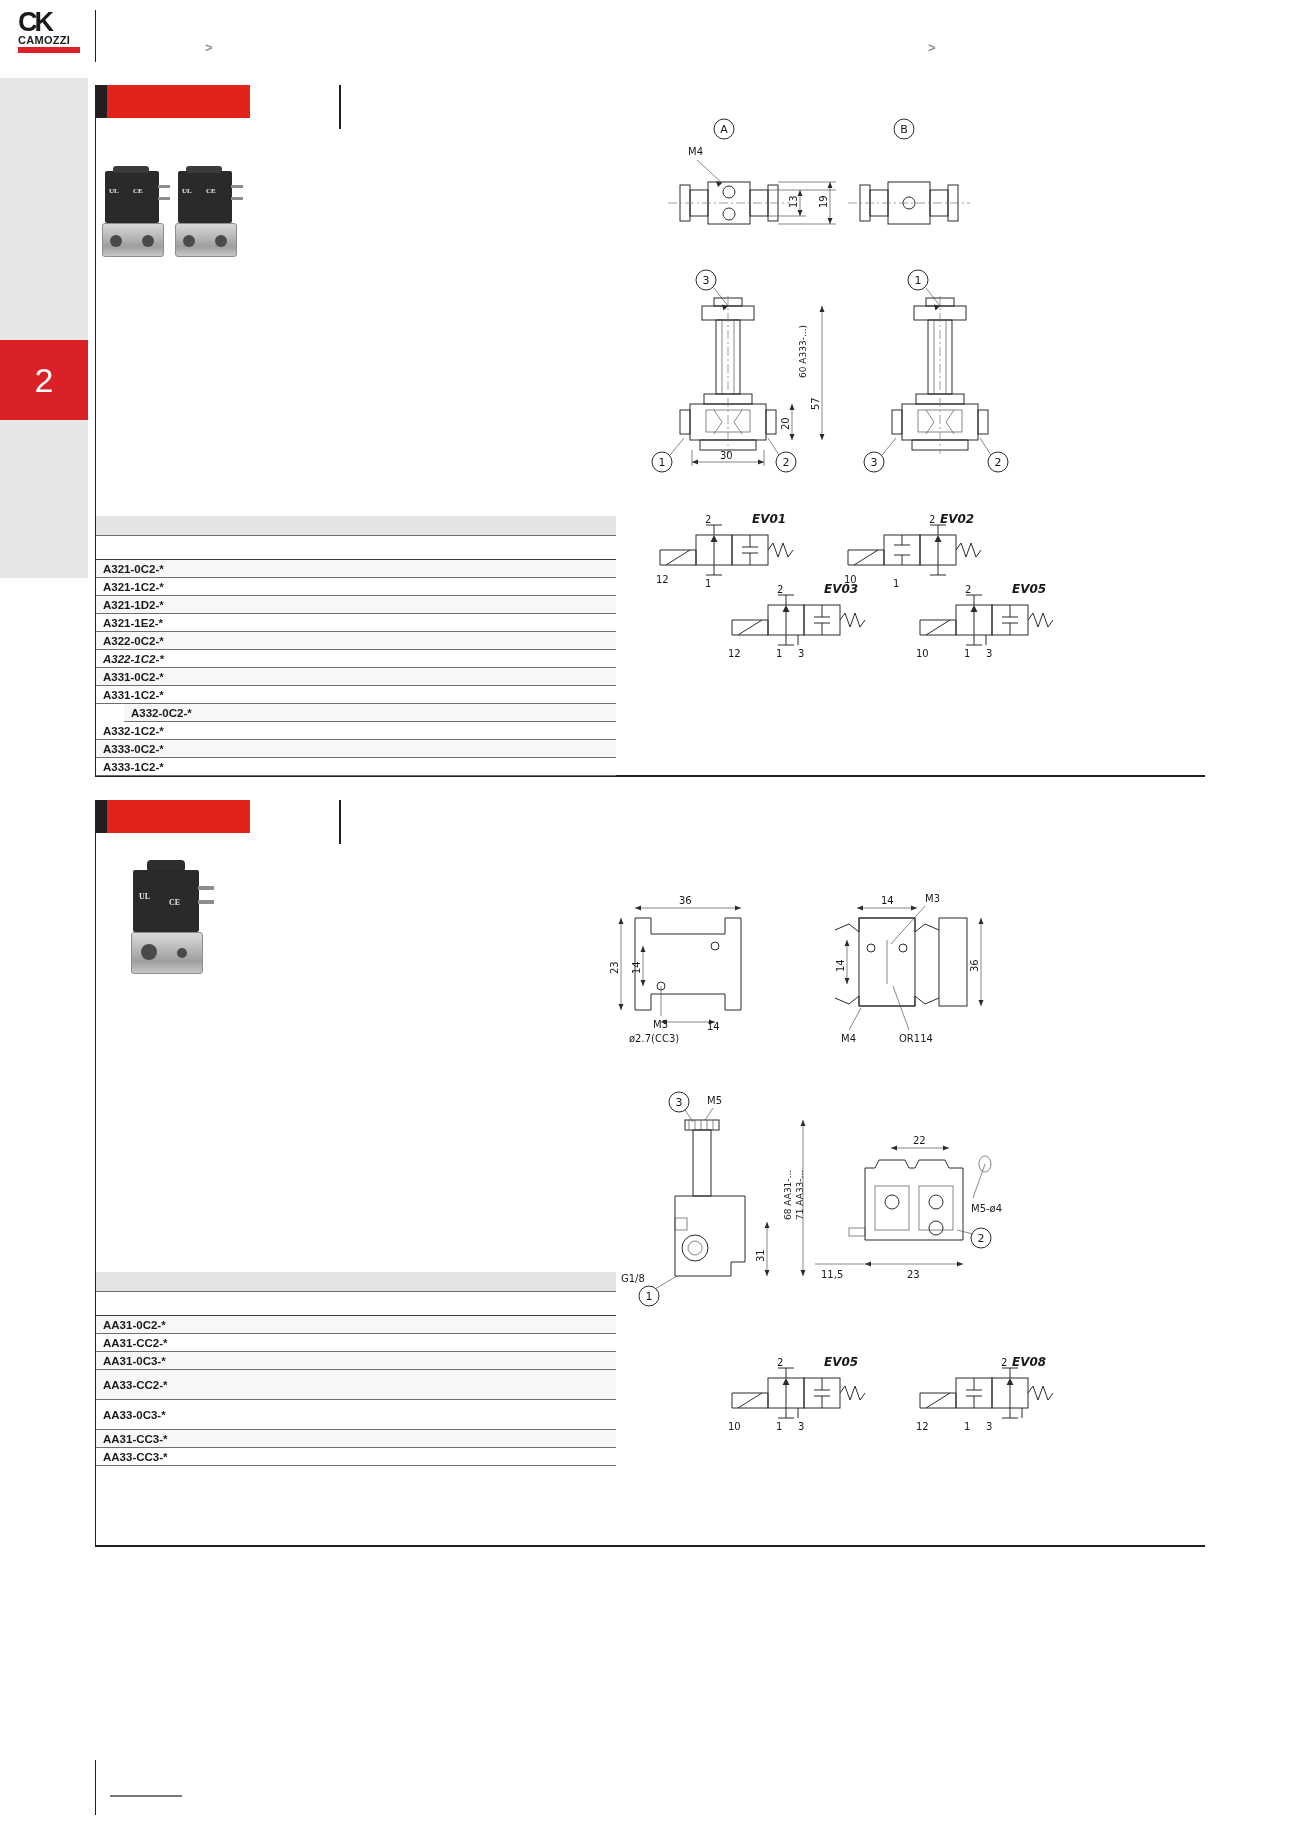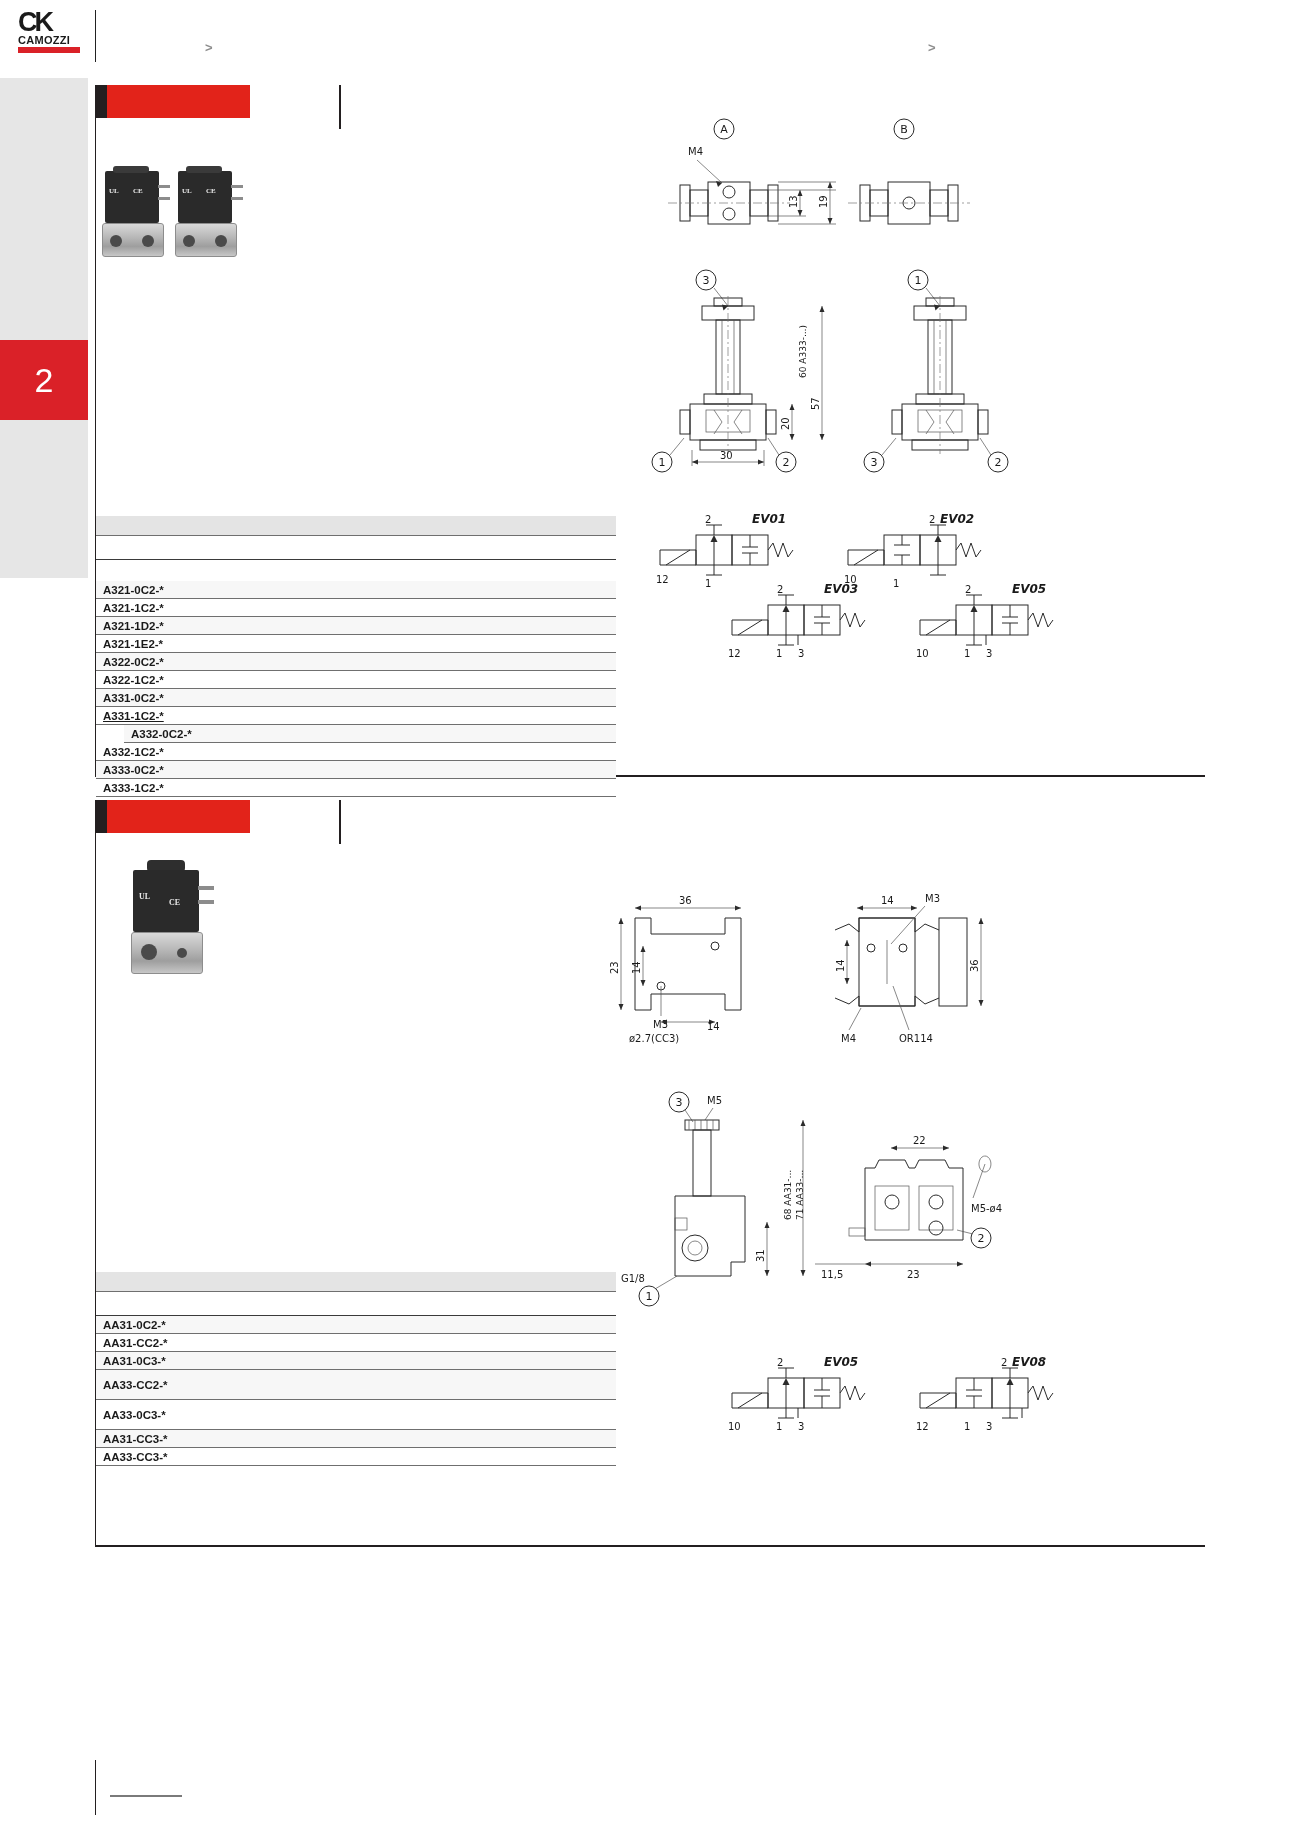--- a/index.html
+++ b/index.html
@@ -143,42 +143,42 @@
     <div class="mark-ul" style="left:106px; top:22px;">CE</div>
     <div class="body-metal" style="left:75px; top:58px; width:62px; height:34px; border-radius:3px;"></div>
     <div class="port-hole" style="left:83px; top:70px; width:12px; height:12px;"></div>
     <div class="port-hole" style="left:115px; top:70px; width:12px; height:12px;"></div>
   </div>
 
   <div class="tbl" style="left:96px; top:516px; width:520px;">
     <div class="grey-head" style="height:20px; border-bottom:1px solid #6f6f6f;"></div>
     <div class="subhead" style="height:24px; border-bottom:1px solid #3a3a3a;"></div>
     <div id="tbl1-rows">
-        <div class="tbl-row alt" style="height: 18px; margin-top: 21px;">
+        <div class="tbl-row alt" style="height: 18px;">
           <span>A321-0C2-*</span>
         </div>
         <div class="tbl-row" style="height: 18px;">
           <span>A321-1C2-*</span>
         </div>
         <div class="tbl-row alt" style="height: 18px;">
           <span>A321-1D2-*</span>
         </div>
         <div class="tbl-row" style="height: 18px;">
           <span>A321-1E2-*</span>
         </div>
         <div class="tbl-row alt" style="height: 18px;">
           <span>A322-0C2-*</span>
         </div>
+        <div class="tbl-row" style="height: 18px; font-style: italic;">
+          <span>A322-1C2-*</span>
+        </div>
+        <div class="tbl-row alt" style="height: 18px;">
+          <span>A331-0C2-*</span>
+        </div>
         <div class="tbl-row" style="height: 18px;">
-          <span>A322-1C2-*</span>
-        </div>
-        <div class="tbl-row alt" style="height: 18px;">
-          <span>A331-0C2-*</span>
-        </div>
-        <div class="tbl-row" style="height: 18px; text-decoration: underline;">
           <span>A331-1C2-*</span>
         </div>
         <div class="tbl-row alt" style="height: 18px; margin-left: 28px;">
           <span>A332-0C2-*</span>
         </div>
         <div class="tbl-row" style="height: 18px;">
           <span>A332-1C2-*</span>
         </div>
         <div class="tbl-row alt" style="height: 18px;">
           <span>A333-0C2-*</span>

